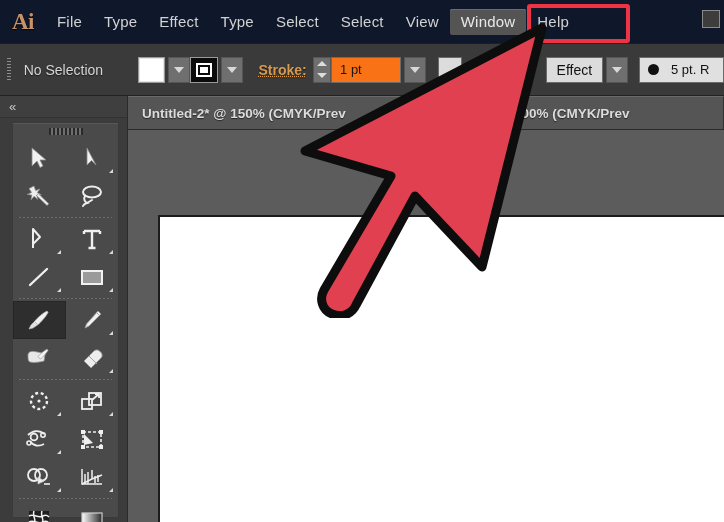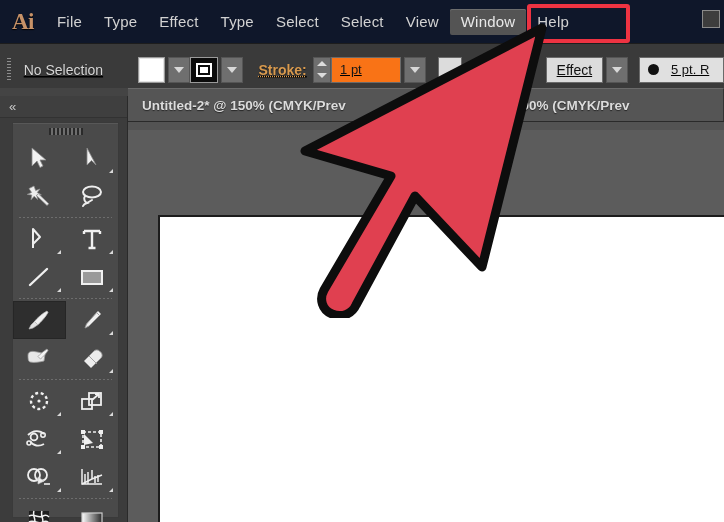--- a/index.html
+++ b/index.html
@@ -42,21 +42,21 @@
   .win-btn{
     position:absolute; right:4px; top:10px; width:18px; height:18px;
     border:1px solid #8a8a8a; background:#3d3d3d;
   }
 
   
   .controlbar{
     position:absolute; left:0; top:44px; width:724px; height:52px;
     background:#3a3a3a;
     border-bottom:1px solid #232323;
-    display:flex; align-items:center;text-decoration:underline;
+    display:flex; align-items:center;
   }
   .grip-v{
     width:14px; height:32px; margin-left:3px; margin-right:4px;
     display:flex; align-items:center; justify-content:center;
   }
   .grip-v i{
     display:block; width:4px; height:24px;
     background:repeating-linear-gradient(to bottom,#8d8d8d 0 1px,transparent 1px 3px);
   }
   .sel-label{
@@ -115,21 +115,21 @@
     display:flex; align-items:center; gap:12px; padding:0 8px;
     color:#111; font-size:13px; white-space:nowrap; overflow:hidden;
   }
   .brush-dot{ width:11px;height:11px;border-radius:50%;background:#111; flex:none; }
   .partial-box{
     width:26px;height:26px;background:#dcdcdc;border:1px solid #6a6a6a;
   }
 
   
   .tabbar{
-    position:absolute; left:0; top:88px; width:724px; height:34px;
+    position:absolute; left:0; top:96px; width:724px; height:34px;
     background:#444444; border-bottom:1px solid #2a2a2a;
   }
   .doctab{
     position:absolute; top:0; height:33px;
     background:#555555;
     border-right:1px solid #333;
     display:flex; align-items:center; padding:0 14px;
     color:#dcdcdc; font-size:13.5px; font-weight:bold;
     white-space:nowrap; overflow:hidden;
     text-shadow:0 1px 1px #272727;

